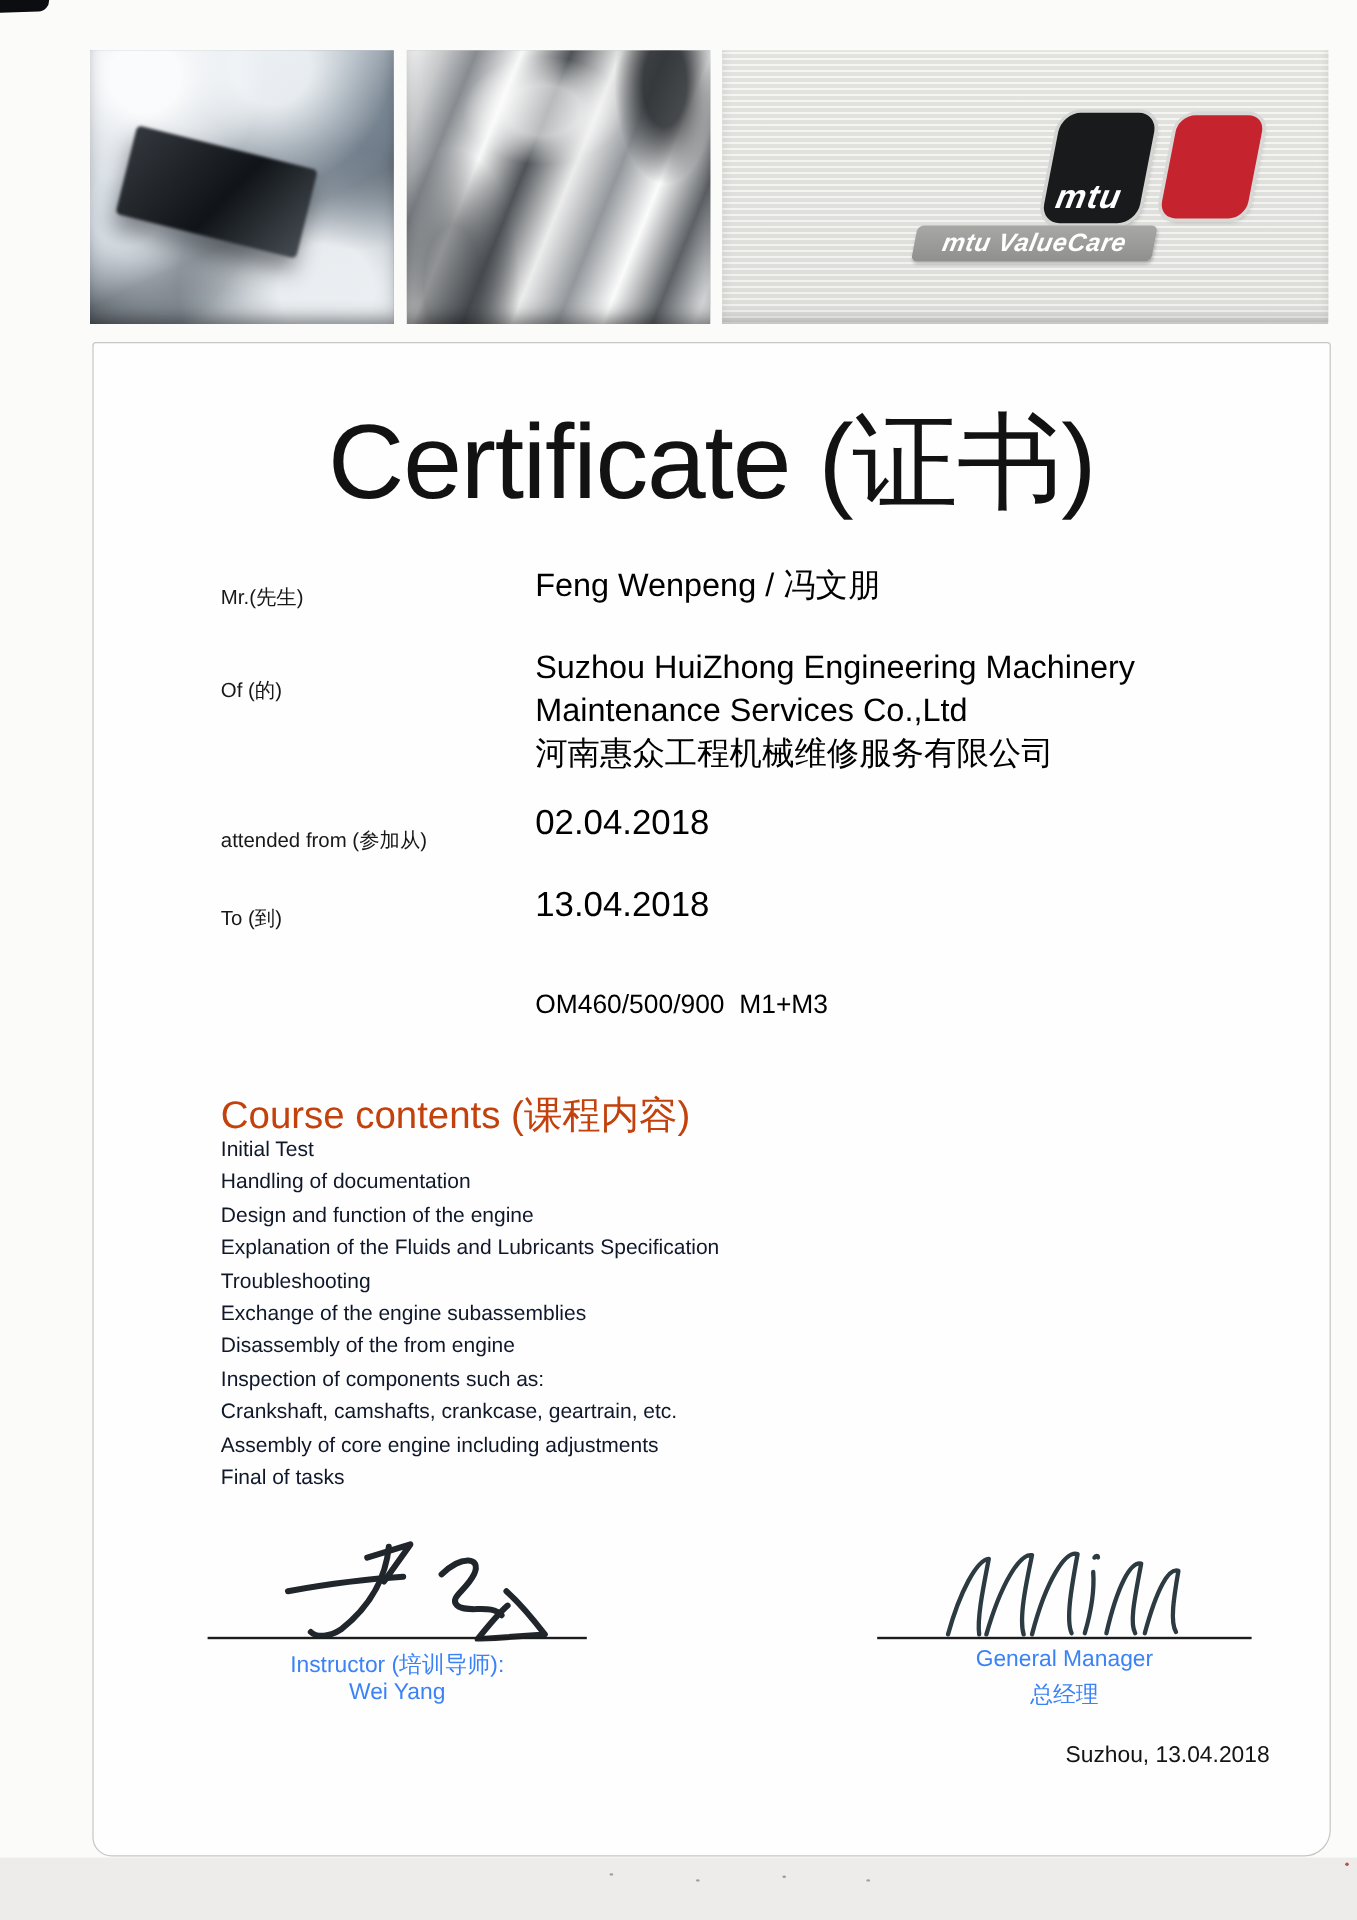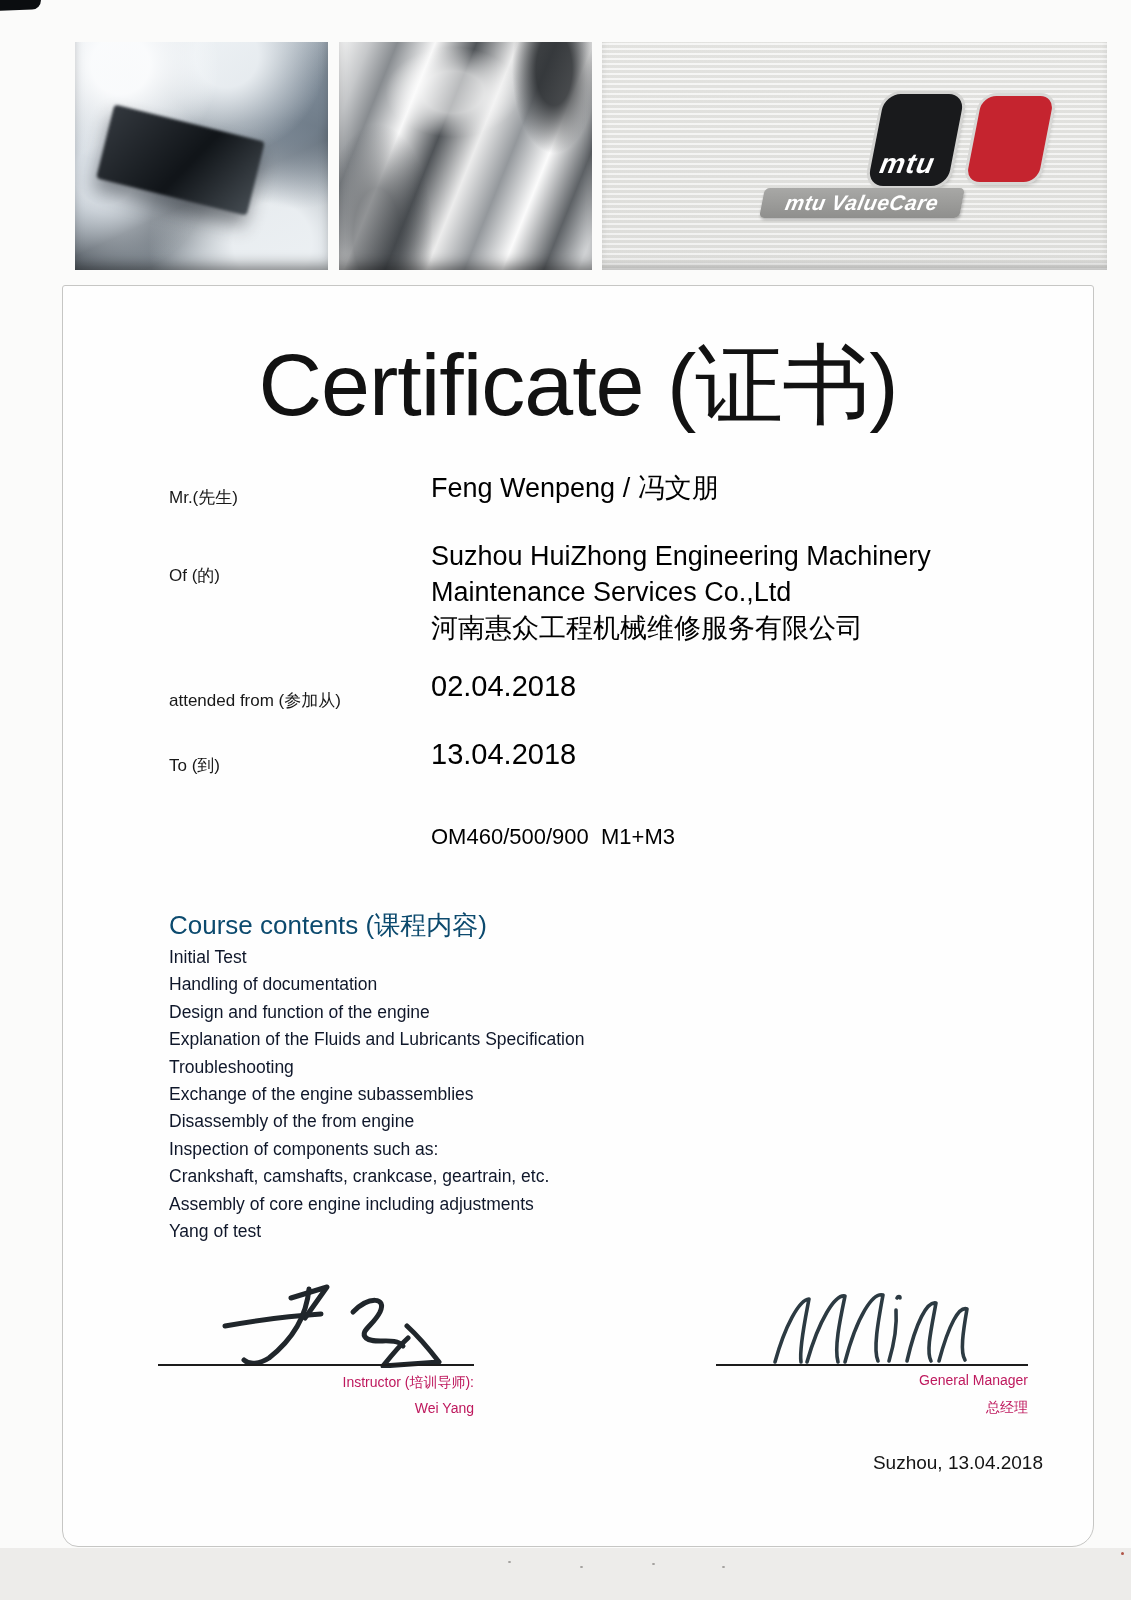--- a/index.html
+++ b/index.html
@@ -42,37 +42,37 @@
     transform:skewX(-11deg);box-shadow:0 0 0 3px #d4d4d2,2px 3px 4px rgba(0,0,0,.25);}
   .mtu-black .mtu-text{position:absolute;left:9px;bottom:6px;color:#fff;font-style:italic;
     font-weight:bold;font-size:28px;letter-spacing:1px;}
   .mtu-red{position:absolute;left:372px;top:54px;width:72px;height:86px;border-radius:14px;
     transform:skewX(-11deg);box-shadow:0 0 0 3px #d8d8d6,2px 3px 4px rgba(0,0,0,.2);}
   .value-badge{position:absolute;left:160px;top:146px;width:200px;height:30px;
     transform:skewX(-11deg);border-radius:5px;color:#fff;font-style:italic;font-weight:bold;
     font-size:21px;line-height:30px;text-align:center;letter-spacing:.5px;
     box-shadow:1px 2px 3px rgba(0,0,0,.25);}
   
-  .card{position:absolute;left:62px;top:285px;width:1030px;height:1260px;background:#fefefe;
+  .card{position:absolute;left:77px;top:285px;width:1030px;height:1260px;background:#fefefe;
     border:1px solid #c6c6c4;border-radius:3px 3px 22px 16px;}
   .title{position:absolute;top:44px;left:0;width:100%;text-align:center;font-size:88px;
     line-height:110px;letter-spacing:-1px;color:#121212;white-space:nowrap;}
   .f-label{position:absolute;font-size:17px;color:#181818;white-space:nowrap;}
   .f-value{position:absolute;font-size:27px;color:#000000;white-space:nowrap;}
   .lbl-mr{left:106px;top:200px;}      .val-mr{left:368px;top:184px;}
   .lbl-of{left:106px;top:278px;}      .val-of{left:368px;top:252px;line-height:36px;}
   .lbl-from{left:106px;top:403px;}    .val-from{left:368px;top:384px;font-size:29px;}
   .lbl-to{left:106px;top:468px;}      .val-to{left:368px;top:452px;font-size:29px;}
   .val-code{left:368px;top:538px;font-size:22px;white-space:pre;}
-  .course-head{position:absolute;left:106px;top:622px;font-size:26px;color:#0c4a6e;}
+  .course-head{position:absolute;left:106px;top:622px;font-size:32px;color:#c2410c;}
   .course-list{position:absolute;left:106px;top:658px;font-size:17.5px;line-height:27.4px;color:#0f172a;}
   
   .sig-svg{position:absolute;}
   .sig-line{position:absolute;border-top:2px solid #1c1c1c;height:0;}
-  .sig-role,.sig-name{position:absolute;text-align:right;font-size:14px;color:#be185d;white-space:nowrap;}
+  .sig-role,.sig-name{position:absolute;text-align:center;font-size:19px;color:#3b82f6;white-space:nowrap;}
   .line-instructor{left:95px;top:1078px;width:316px;}
   .role-instructor{left:95px;top:1088px;width:316px;}
   .name-instructor{left:95px;top:1114px;width:316px;}
   .line-manager{left:653px;top:1078px;width:312px;}
   .role-manager{left:653px;top:1086px;width:312px;}
   .rolezh-manager{left:653px;top:1113px;width:312px;}
   .place-date{position:absolute;left:690px;top:1166px;width:290px;text-align:right;font-size:19px;color:#141414;}
   
   .bottom-strip{position:absolute;left:0;top:1548px;width:1131px;height:52px;background:#edecea;}
   .speck{position:absolute;width:3px;height:2px;background:#a09e9b;border-radius:50%;}
@@ -119,21 +119,21 @@
     <div>Initial Test</div>
     <div>Handling of documentation</div>
     <div>Design and function of the engine</div>
     <div>Explanation of the Fluids and Lubricants Specification</div>
     <div>Troubleshooting</div>
     <div>Exchange of the engine subassemblies</div>
     <div>Disassembly of the from engine</div>
     <div>Inspection of components such as:</div>
     <div>Crankshaft, camshafts, crankcase, geartrain, etc.</div>
     <div>Assembly of core engine including adjustments</div>
-    <div>Yang of test</div>
+    <div>Final of tasks</div>
   </div>
 
   <svg class="sig-svg" style="left:148px;top:998px;" width="270" height="84" viewBox="0 0 270 84">
     <g fill="none" stroke="#20262b" stroke-width="5" stroke-linecap="round" stroke-linejoin="round">
       <path d="M14 42 C42 37, 76 32, 110 30"></path>
       <path d="M80 14 L116 3 L94 34"></path>
       <path d="M98 5 C96 26, 86 52, 58 74 C49 80, 38 81, 33 76"></path>
       <path d="M142 28 C158 12, 176 13, 169 28 C162 42, 148 47, 155 54 C163 61, 184 52, 192 62"></path>
       <path d="M196 42 C207 52, 218 65, 228 78 L172 82 C180 72, 188 62, 197 54"></path>
     </g>

